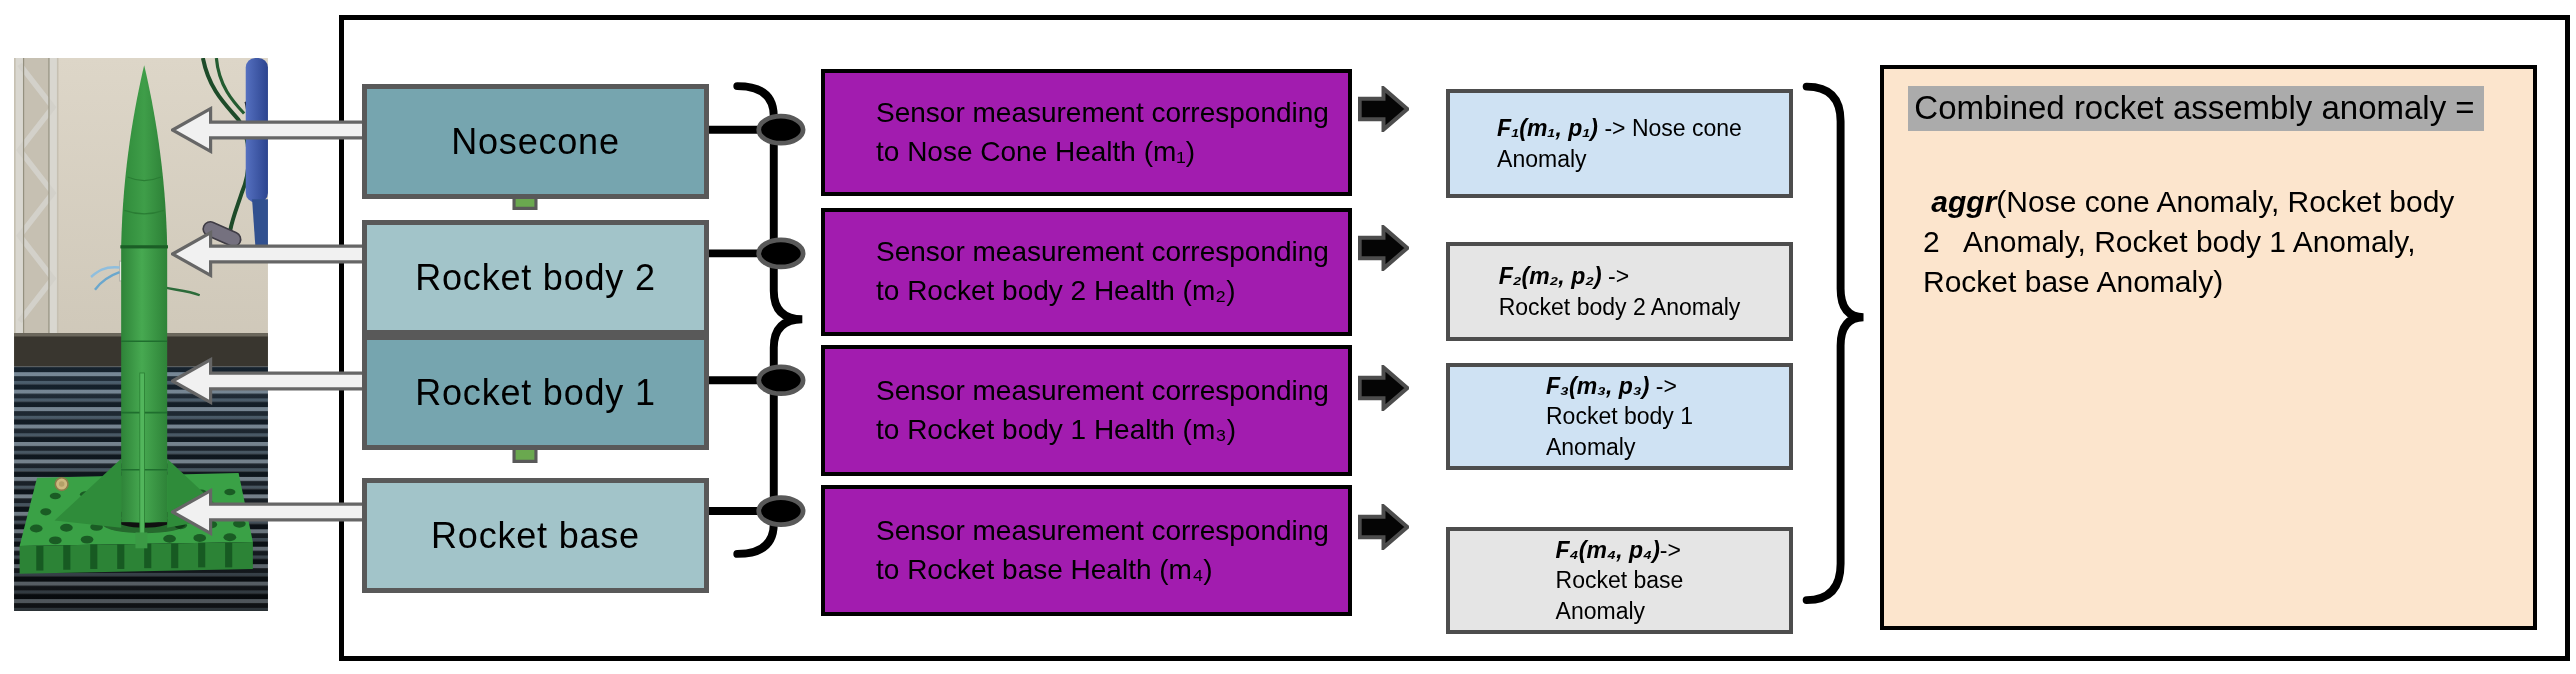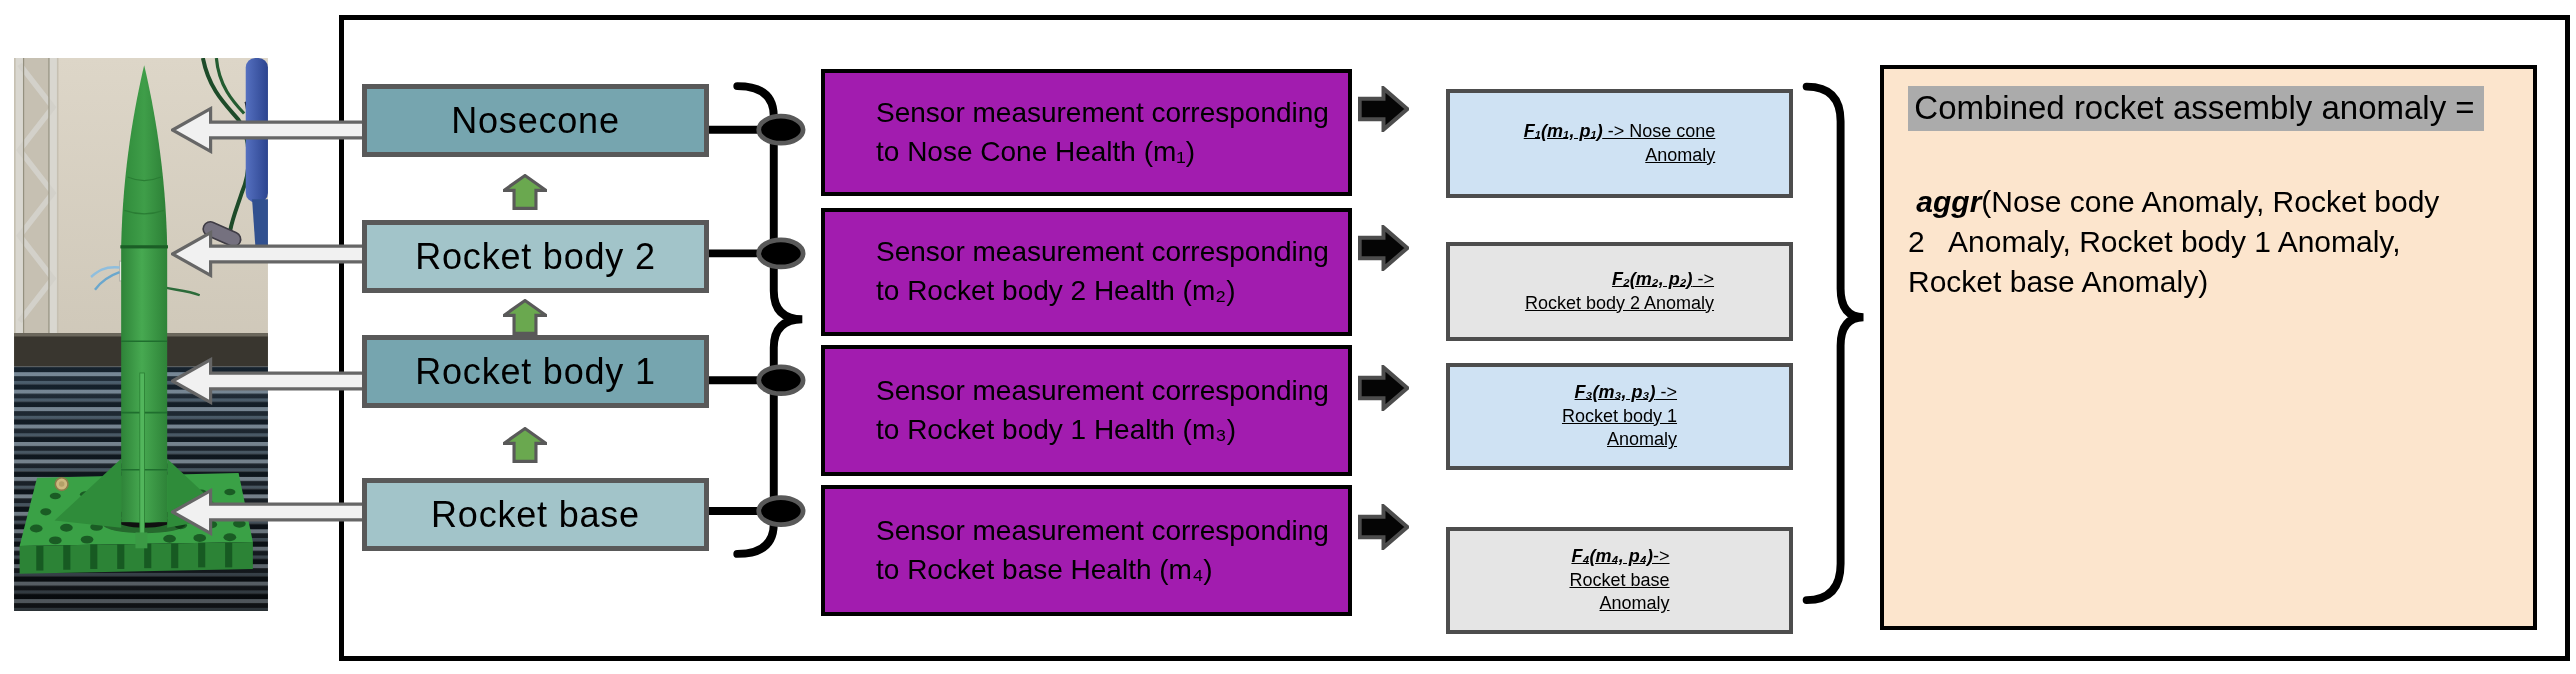--- a/index.html
+++ b/index.html
@@ -7,58 +7,57 @@
     width:2576px;height:674px;position:relative;background:#ffffff;overflow:hidden;
     font-family:"Liberation Sans","DejaVu Sans",sans-serif;color:#000;
   }
   .abs{position:absolute;box-sizing:border-box;}
 
   
   .outer-frame{left:339px;top:15px;width:2231px;height:646px;border:5.6px solid #000;background:#fff;}
 
   
   .part-box{
-    left:362px;width:347px;height:73px;border:5.6px solid #595959;
+    left:362px;width:347px;height:115px;border:5.6px solid #595959;
     display:flex;align-items:center;justify-content:center;
     font-size:36px;letter-spacing:0.8px;z-index:4;
   }
   .fill-a{background:#76a5af;}
   .fill-b{background:#a2c4c9;margin-top:12px;}
 
   
   .sensor-box{
     left:821px;width:531px;border:4.8px solid #000;background:#a21caf;
     display:flex;align-items:center;z-index:4;
     padding-left:51px;padding-right:9.5px;
     font-size:28px;line-height:1.38;white-space:pre-line;margin-top:8px;
   }
   .m-bold{font-weight:normal;}
 
   
   .anomaly-box{
     left:1446px;width:347px;border:4.8px solid #4d4d4d;
-    display:flex;align-items:center;justify-content:center;text-align:right;
-    font-size:18px;line-height:1.32;white-space:pre-line;z-index:4;
+    display:flex;align-items:center;justify-content:center;text-align:left;
+    font-size:23px;line-height:1.32;white-space:pre-line;z-index:4;
     padding:3.2px 8px;
-    text-decoration:underline;
   }
   .blue-a{background:#cfe2f3;}
   .blue-b{background:#e5e5e5;}
   .formula{font-weight:bold;font-style:italic;}
 
   
   .combined-box{
     left:1880px;top:65px;width:657px;height:565px;border:4.8px solid #000;background:#fce5cd;
     padding:17.4px 20.6px 16px 24px;z-index:4;font-size:30px;line-height:40px;
   }
   .combined-title{
     display:inline-block;background:#ababab;font-weight:normal;font-size:33px;
     padding:4px 9.5px 4.8px 6.3px;line-height:1.1;
   }
-  .aggr-call{margin:51px 0 0 0;white-space:pre-line;}
+  .aggr-call{margin:51px 0 0 15px;white-space:pre-line;}
   .aggr-def{margin:52px 0 0 0;white-space:pre-line;font-weight:bold;}
   .aggr-word{font-weight:bold;font-style:italic;}
 
   svg{display:block;}
   .arrow-svg{z-index:3;}
   .brace-svg{z-index:2;}
   .photo{left:13.5px;top:58px;width:254px;height:553px;z-index:1;}
 </style>
 </head>
 <body>

